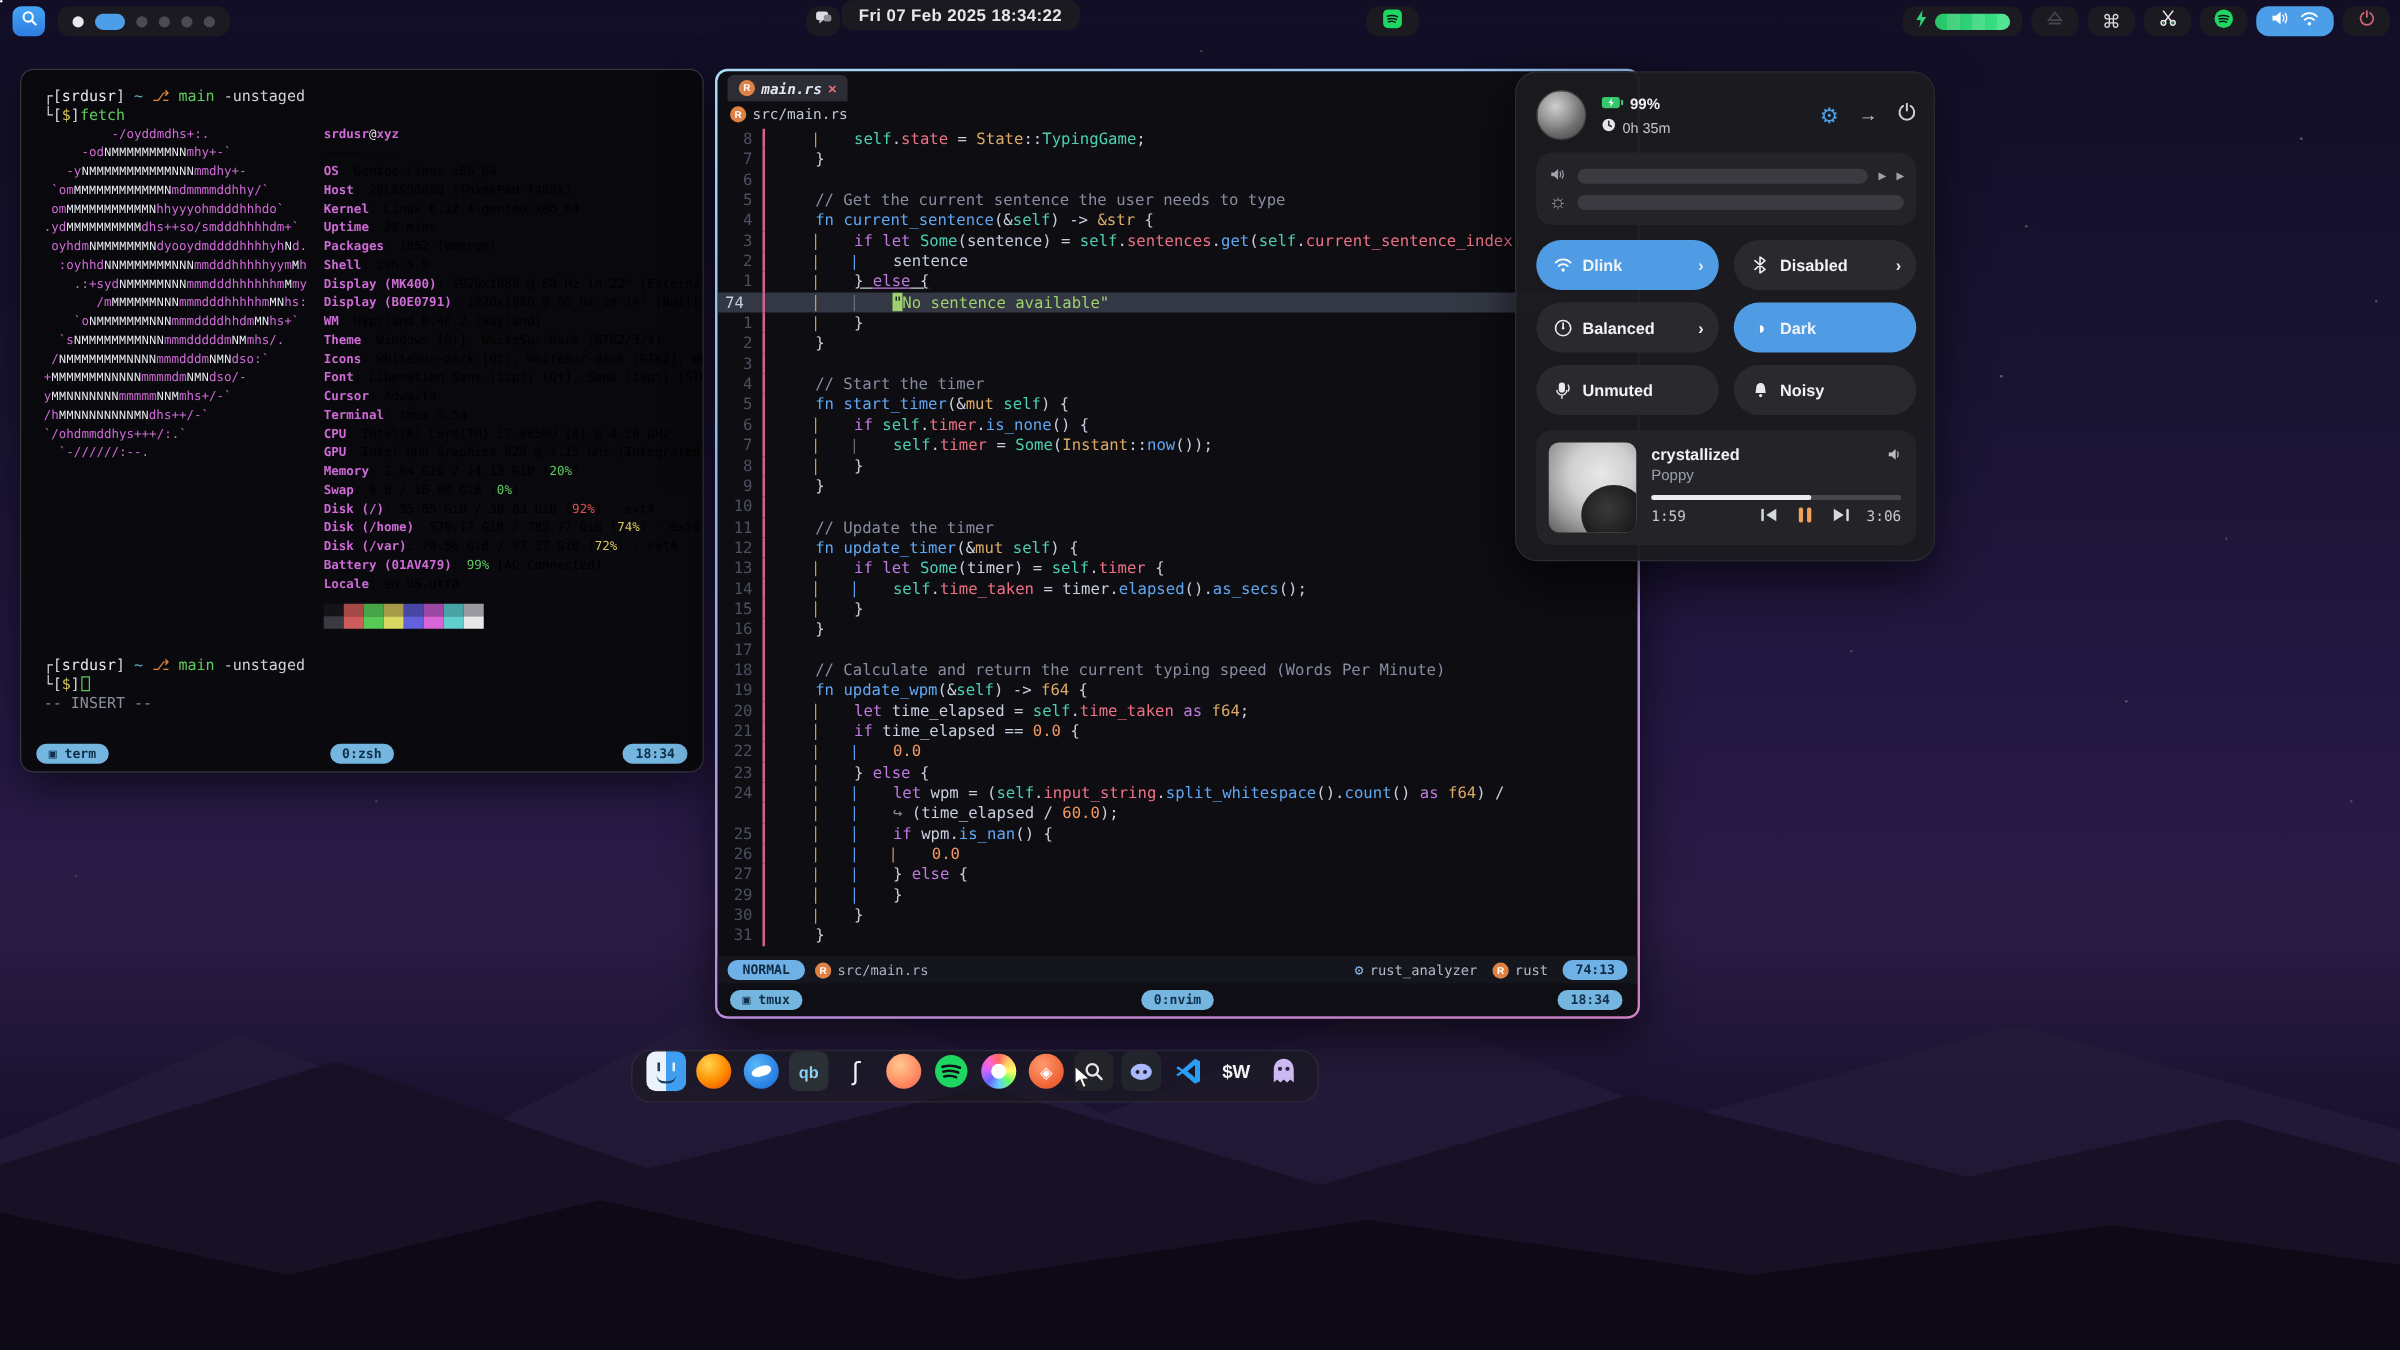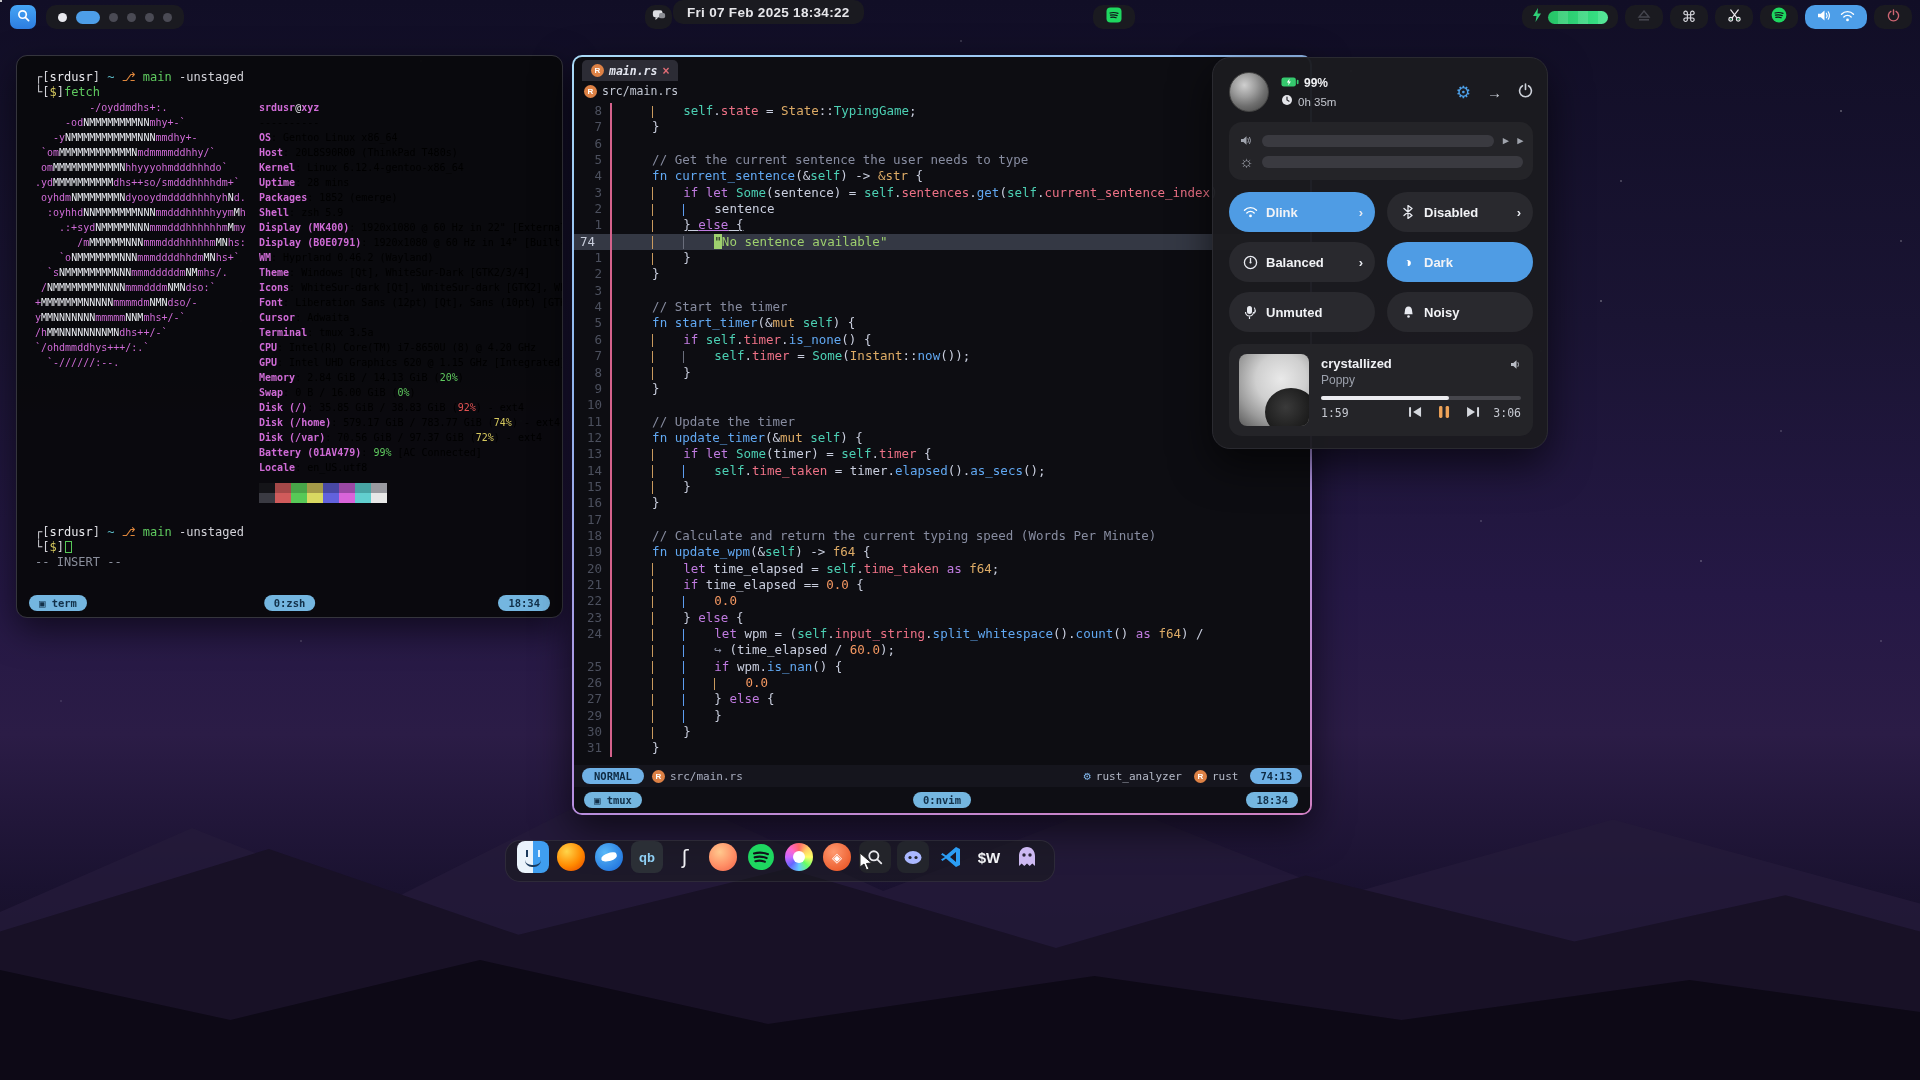--- a/index.html
+++ b/index.html
@@ -44,21 +44,21 @@
   
   .mono { font-family:"DejaVu Sans Mono", monospace; }
 
   
   .terminal { position:absolute; left:16px; top:55px; width:547px; height:563px; background:rgba(9,9,12,.97);
     border:1px solid #35353d; border-radius:11px; z-index:10; box-shadow:0 12px 34px rgba(0,0,0,.55); overflow:hidden; padding:14px 0 0 18px; }
   .term-line { height:15px; line-height:15px; font-size:12px; white-space:pre; color:#d2d2d8; }
   .fetch-wrap { display:flex; }
   .fetch-art { width:224px; flex:none; }
   .fetch-art div, .fetch-info div { height:15px; line-height:15px; font-size:10px; white-space:pre; }
-  .artM { color:#cf6bd6; } .artW { color:#eceef4; }
+  .artM { color:#cf6bd6; } .artW { color:#eceef4;font-family:Liberation Mono, monospace; }
   .fetch-info { overflow:hidden; }
   .c-lbl { color:#cf6bd6; font-weight:bold; }
   .c-grn { color:#5fca5f; } .c-ylw { color:#d6c95e; } .c-red { color:#e05252; }
   .c-cyn { color:#5ab8c4; } .c-orn { color:#e0873c; } .c-dim { color:#8b8f9c; }
   .c-wht { color:#e8e8ec; }
   .swatches { margin-left:224px; margin-top:8px; }
   .sw-row { display:flex; height:10px; }
   .sw-row span { width:16px; height:10px; display:inline-block; }
   .cursor-hollow { display:inline-block; width:7px; height:12px; border:1px solid #57c957; vertical-align:-2px; margin-left:1px; }
   .term-tmux { position:absolute; left:0; right:0; bottom:0; height:28px; display:flex; align-items:center; padding:0 12px;margin-top:41px; }

